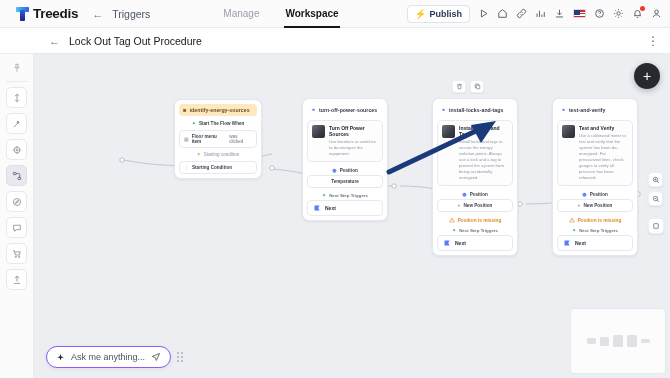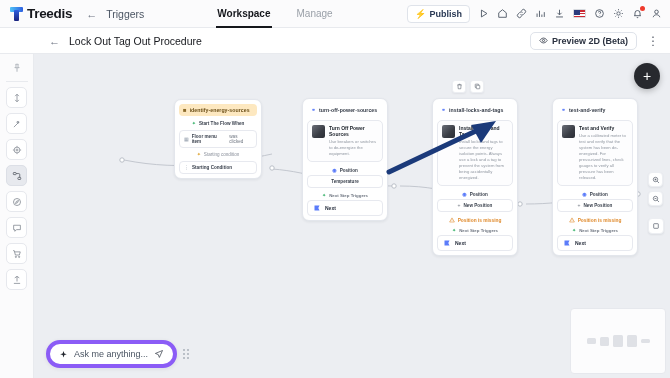--- a/index.html
+++ b/index.html
@@ -10,21 +10,21 @@
     overflow: hidden;
   }
   #app { position: relative; width: 670px; height: 378px; }
 
   
   .topbar {
     position: absolute; top: 0; left: 0; width: 670px; height: 28px;
     background: #fbfbfc; border-bottom: 1px solid #e8eaee;
     display: flex; align-items: center;
   }
-  .logo-wrap { display: flex; align-items: center; gap: 4px; padding-left: 10px; }
+  .logo-wrap { display: flex; align-items: center; gap: 4px; padding-left: 16px; }
   .logo-mark { width: 13px; height: 14px; position: relative; }
   .logo-mark .t1 {
     position: absolute; left: 0; top: 0; width: 13px; height: 5px;
     background: linear-gradient(90deg,#4fc3f7 0%, #2d5fe0 100%);
     border-radius: 1px;
   }
   .logo-mark .t2 {
     position: absolute; left: 4px; top: 3px; width: 5px; height: 11px;
     background: linear-gradient(180deg,#2d5fe0 0%, #1a237e 100%);
     border-radius: 1px;
@@ -207,21 +207,21 @@
   }
   .mm-node { background: #dfe1e6; border-radius: 1.5px; }
 
   
   .anno { position: absolute; left: 0; top: 0; pointer-events: none; }
 
   
   .askbar { position: absolute; left: 12px; bottom: 10px; display: flex; align-items: center; gap: 6px; }
   .ask-pill {
     display: flex; align-items: center; gap: 6px;
-    background: #fff; border: 4px solid #8b5cf6; border-radius: 999px;
+    background: #fff; border: 1px solid #8b5cf6; border-radius: 999px;
     padding: 5px 9px; box-shadow: 0 1px 4px rgba(20,25,40,.08);
   }
   .ask-ph { font-size: 9px; color: #4b5563; }
   .grip { display: grid; grid-template-columns: repeat(2, 2px); gap: 2px; }
   .grip i { width: 2px; height: 2px; background: #aab0ba; border-radius: 50%; display: block; }
 </style>
 </head>
 <body>
 
 <div id="app">
@@ -231,22 +231,22 @@
       <div class="logo-mark">
         <div class="t1"></div>
           <div class="t2"></div>
       </div>
       <div class="logo-text">Treedis</div>
     </div>
     <div class="back-arrow-top">←</div>
     <div class="breadcrumb-top">Triggers</div>
 
     <div class="nav-tabs">
+      <div class="nav-tab">Manage</div>
       <div class="nav-tab active">Workspace</div>
-      <div class="nav-tab">Manage</div>
     </div>
 
     <div class="topbar-right">
       <div class="biz-badge">
         <span class="bolt">⚡</span>
         <span class="lbl">Publish</span>
       </div>
 
       <span class="ic">
         <svg width="11" height="11" viewBox="0 0 16 16" fill="none" stroke="#4b5563" stroke-width="1.3">
@@ -302,27 +302,20 @@
             <path d="M3.2 13.4c.6-2.4 2.5-3.6 4.8-3.6s4.2 1.2 4.8 3.6"></path>
           </svg>
       </span>
     </div>
   </div>
 
   <div class="subbar">
     <span class="back">←</span>
     <span class="page-title">Lock Out Tag Out Procedure</span>
     <div class="subbar-right">
-      <div class="preview-btn">
-        <svg width="9" height="9" viewBox="0 0 16 16" fill="none" stroke="#2b3240" stroke-width="1.3">
-            <path d="M1.4 8S4 3.6 8 3.6 14.6 8 14.6 8 12 12.4 8 12.4 1.4 8 1.4 8z"></path>
-            <circle cx="8" cy="8" r="1.9"></circle>
-          </svg>
-        <span class="lbl">Preview 2D (Beta)</span>
-      </div>
       <div class="kebab">⋮</div>
     </div>
   </div>
 
   <div class="rail">
     <div class="rail-pin">
       <svg width="10" height="10" viewBox="0 0 16 16" fill="none" stroke="#9aa0a8" stroke-width="1.2">
           <path d="M6 2h4l-.6 3.2 2 2.3H4.6l2-2.3z"></path>
           <path d="M8 7.5V14"></path>
         </svg>

